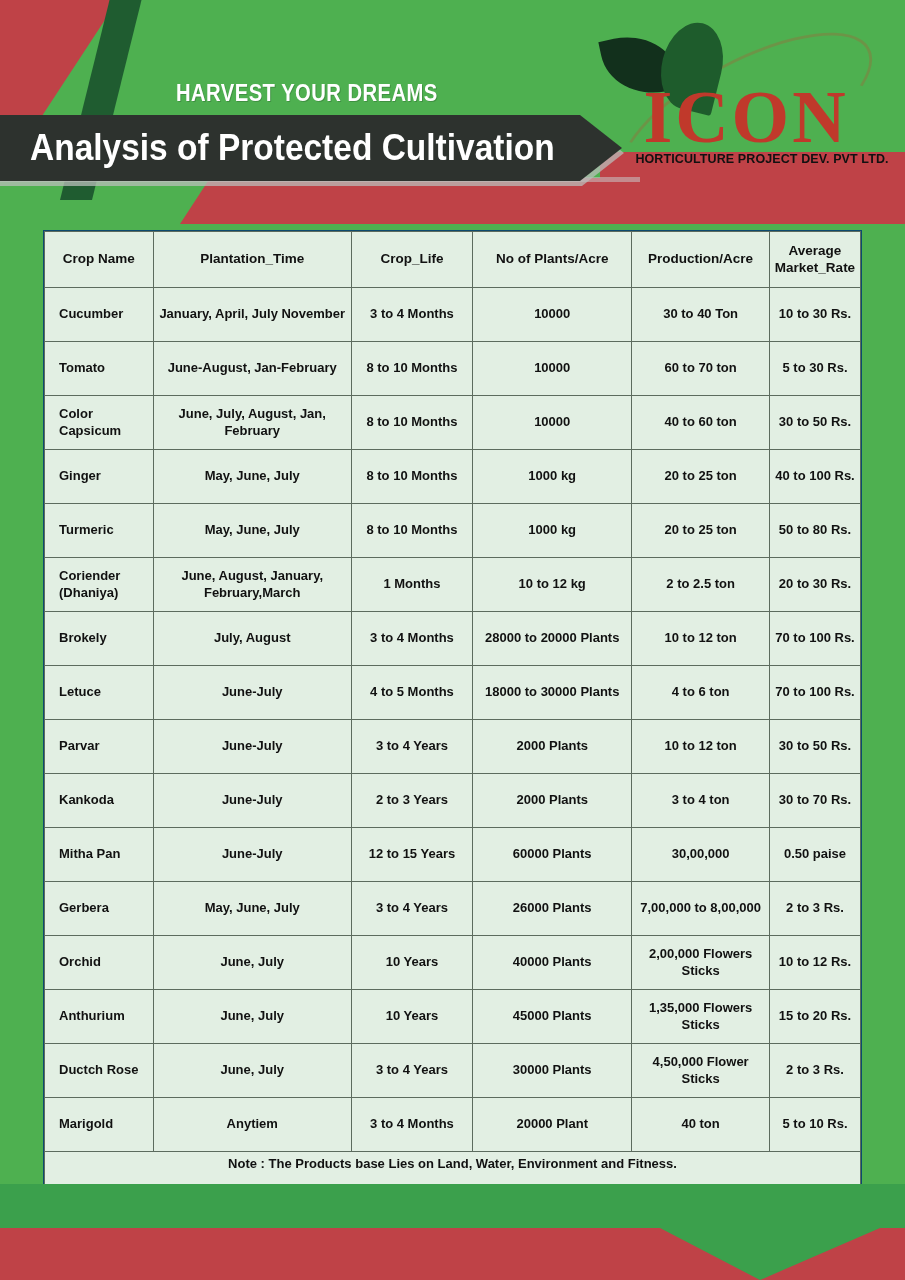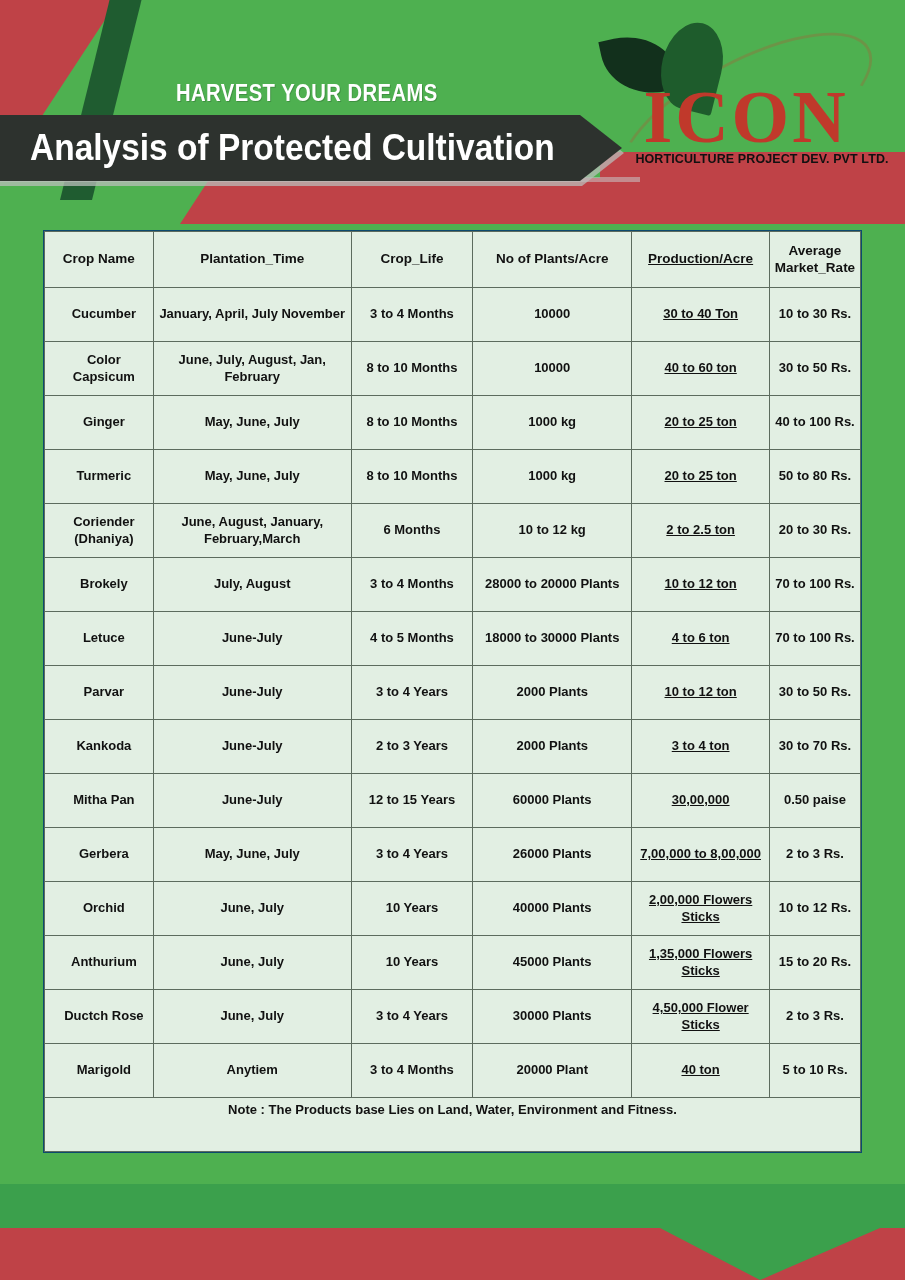--- a/index.html
+++ b/index.html
@@ -201,28 +201,28 @@
     background: #e2efe3;
   }
   table.crop-table th {
     height: 56px;
     font-size: 13.5px;
   }
   table.crop-table td {
     height: 54px;
   }
   table.crop-table td.crop-name {
-    text-align: center;
+    text-align: left;
     padding-left: 14px;
   }
   .col-0 { width: 109px; }
   .col-1 { width: 199px; }
   .col-2 { width: 122px; }
   .col-3 { width: 160px; }
-  .col-4 { width: 138px; text-decoration: underline; }
+  .col-4 { width: 138px; }
   .col-5 { width: 91px; }
 
   .note-row td {
     text-align: right;
     padding-left: 14px;
     height: 78px;
     vertical-align: top;
     padding-top: 8px;
     font-size: 13px;
   }
@@ -270,20 +270,28 @@
       <tbody id="table-body">
           <tr>
             <td class="col-0 crop-name">Cucumber</td>
             <td class="col-1">January, April, July November</td>
             <td class="col-2">3 to 4 Months</td>
             <td class="col-3">10000</td>
             <td class="col-4">30  to 40 Ton</td>
             <td class="col-5">10 to 30 Rs.</td>
           </tr>
           <tr>
+            <td class="col-0 crop-name">Tomato</td>
+            <td class="col-1">June-August, Jan-February</td>
+            <td class="col-2">8 to 10 Months</td>
+            <td class="col-3">10000</td>
+            <td class="col-4">60 to 70 ton</td>
+            <td class="col-5">5 to 30 Rs.</td>
+          </tr>
+          <tr>
             <td class="col-0 crop-name">Color Capsicum</td>
             <td class="col-1">June, July, August, Jan, February</td>
             <td class="col-2">8 to 10 Months</td>
             <td class="col-3">10000</td>
             <td class="col-4">40 to 60 ton</td>
             <td class="col-5">30 to 50 Rs.</td>
           </tr>
           <tr>
             <td class="col-0 crop-name">Ginger</td>
             <td class="col-1">May, June, July</td>
@@ -296,21 +304,21 @@
             <td class="col-0 crop-name">Turmeric</td>
             <td class="col-1">May, June, July</td>
             <td class="col-2">8 to 10 Months</td>
             <td class="col-3">1000 kg</td>
             <td class="col-4">20 to 25 ton</td>
             <td class="col-5">50 to 80 Rs.</td>
           </tr>
           <tr>
             <td class="col-0 crop-name">Coriender (Dhaniya)</td>
             <td class="col-1">June, August, January, February,March</td>
-            <td class="col-2">6 Months</td>
+            <td class="col-2">1 Months</td>
             <td class="col-3">10 to 12 kg</td>
             <td class="col-4">2 to 2.5 ton</td>
             <td class="col-5">20 to 30 Rs.</td>
           </tr>
           <tr>
             <td class="col-0 crop-name">Brokely</td>
             <td class="col-1">July, August</td>
             <td class="col-2">3 to 4 Months</td>
             <td class="col-3">28000 to 20000 Plants</td>
             <td class="col-4">10 to 12 ton</td>

